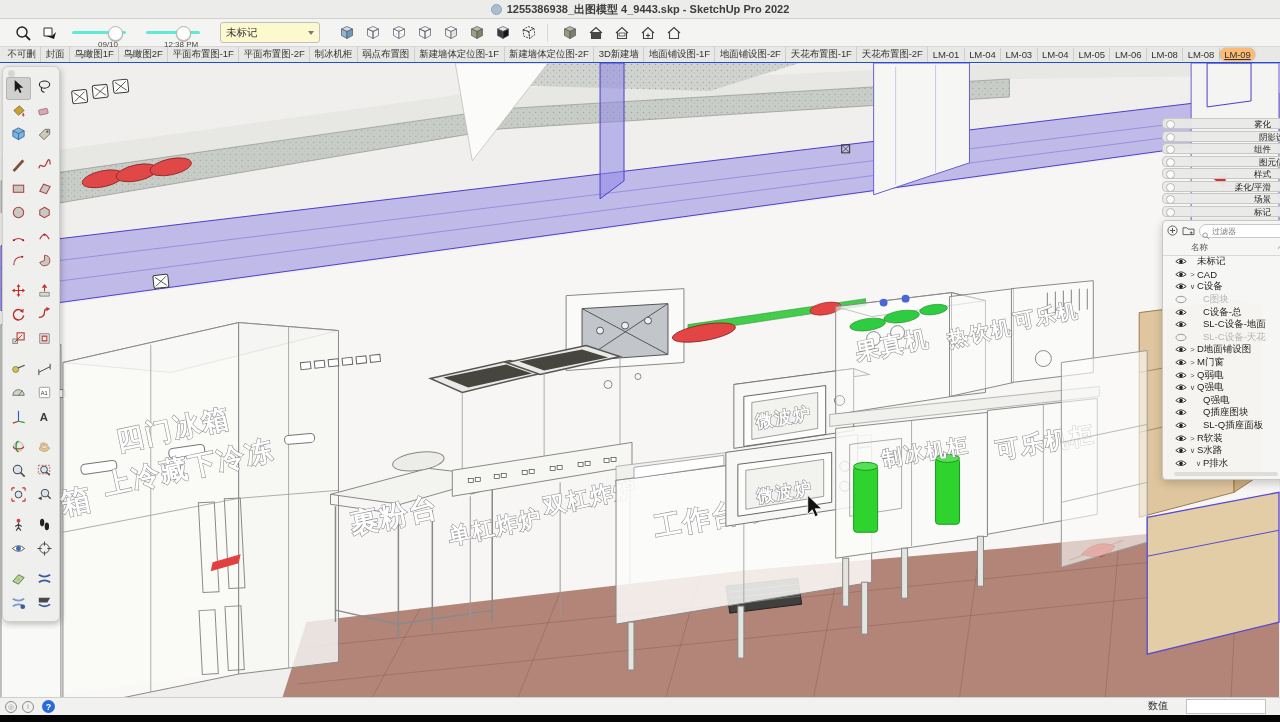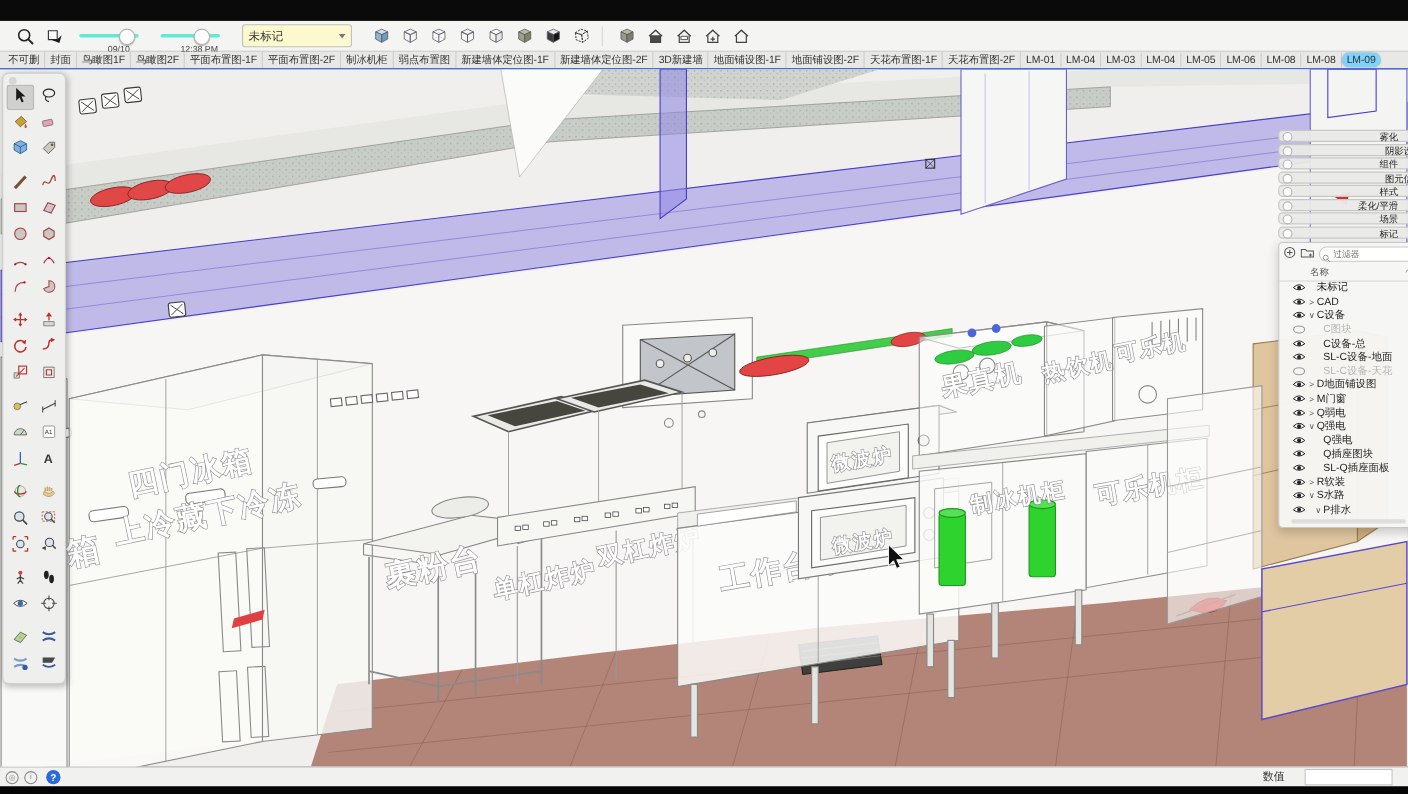--- a/index.html
+++ b/index.html
@@ -18,23 +18,23 @@
   .slider .thumb{position:absolute;top:-5px;width:13px;height:13px;border-radius:50%;background:#fdfdfd;
     border:1px solid #b4b4b2;box-shadow:0 1px 1px rgba(0,0,0,.25);}
   .slider .slider-label{position:absolute;top:9px;font-size:8px;color:#444;white-space:nowrap;}
   #tag-dropdown{width:88px;height:19px;background:#fdf9cf;border:1px solid #c0c0be;border-radius:3px;
     margin:0 10px;display:flex;align-items:center;font-size:10.5px;color:#333;padding:0 5px;justify-content:space-between;}
   .chev{width:0;height:0;border-left:3.5px solid transparent;border-right:3.5px solid transparent;border-top:4px solid #777;}
   .tb-group{display:flex;align-items:center;margin-left:4px;}
   .tb-sep{width:1px;height:18px;background:#d8d8d6;margin:0 5px;}
   
   #scenetabs{position:absolute;top:47px;left:0;right:0;height:15px;background:#e8e8e6;
-    border-bottom:1px solid #1d4ed8;display:flex;align-items:center;padding:0 3px;overflow:hidden;}
+    border-bottom:5px solid #1d4ed8;display:flex;align-items:center;padding:0 3px;overflow:hidden;}
   .scene-tab{font-size:9.5px;letter-spacing:-0.1px;color:#333;padding:1px 4.5px;white-space:nowrap;border-right:1px solid #cecece;}
-  .scene-tab.active{background:#7dd3fc;border-radius:7px;box-shadow:0 0 2px rgba(0,0,0,.35);border-right:none;}
+  .scene-tab.active{background:#fdba74;border-radius:7px;box-shadow:0 0 2px rgba(0,0,0,.35);border-right:none;text-decoration:underline;}
   
   #viewport{position:absolute;top:63px;left:0;width:1280px;height:634px;background:#f0efed;}
   #model-svg{display:block;}
   .lbl{font-weight:bold;fill:#fff;stroke:#8d8d8d;stroke-width:1.1px;paint-order:stroke;
        font-family:"Liberation Sans",sans-serif;letter-spacing:2px;}
   
   #palette{position:absolute;left:2px;top:66px;width:58px;background:#efefee;border:1px solid #cfcfcd;
     border-radius:6px;box-shadow:1px 2px 6px rgba(0,0,0,.25);padding:10px 2px 5px;
     display:flex;flex-wrap:wrap;gap:1px;justify-content:center;box-sizing:border-box;}
   .pal-dot{position:absolute;top:3px;left:5px;width:7px;height:7px;border-radius:50%;background:#d6d6d4;}
@@ -75,20 +75,24 @@
   #status-hint{margin-left:10px;font-weight:bold;color:#222;}
   #meas{margin-left:auto;margin-right:14px;display:flex;align-items:flex-start;gap:18px;font-size:10px;color:#333;}
   #meas input{width:74px;height:11px;border:1px solid #c2c2c0;background:#fff;font-size:9px;}
   #bottomstrip{position:absolute;top:715px;left:0;right:0;height:7px;background:#050505;}
 </style>
 </head>
 <body>
 
 <div id="app">
 
+  <div id="titlebar">
+    <span class="doc-dot"></span>
+    <span>1255386938_出图模型 4_9443.skp - SketchUp Pro 2022</span>
+  </div>
 
   <div id="toolbar">
     <div style="width:6px"></div>
     <div id="tb-left" class="tb-group">
         <div class="tb-btn">
           <svg width="18" height="18" viewBox="0 0 18 18">
             <circle cx="8" cy="8" r="5" fill="none" stroke="#222" stroke-width="1.4"></circle>
             <path d="M11.6,11.6 L16,16" stroke="#222" stroke-width="1.8"></path>
           </svg>
         </div>

